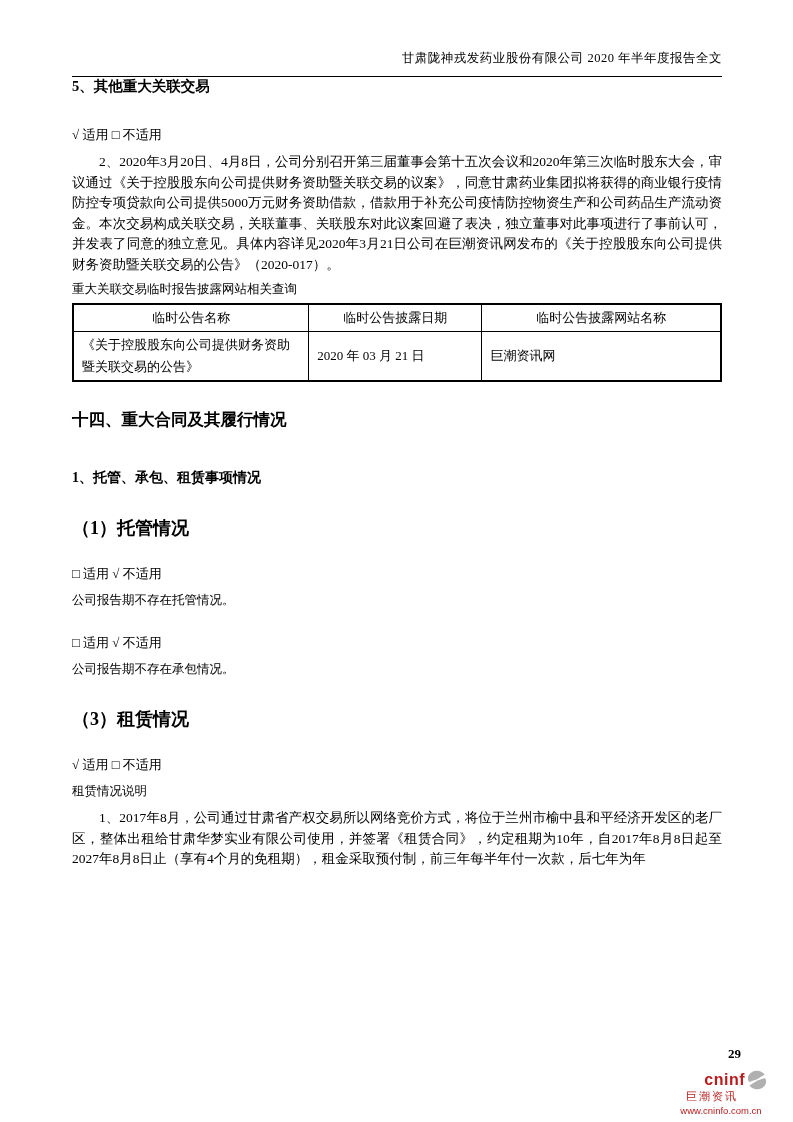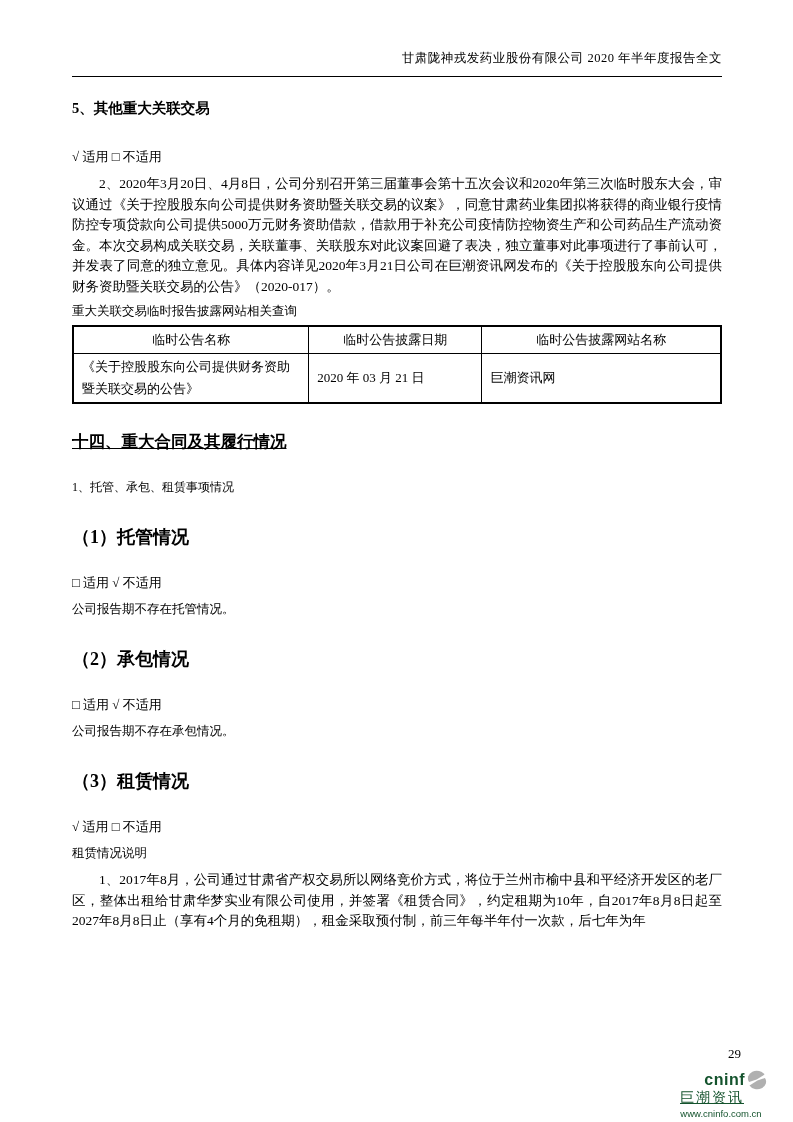--- a/index.html
+++ b/index.html
@@ -20,21 +20,20 @@
   .doc-header {
     text-align: right;
     font-size: 12.5px;
     padding-bottom: 9px;
     border-bottom: 1px solid #000;
     letter-spacing: 0.5px;
   }
   .h-sub {
     font-size: 14.5px;
     font-weight: bold;
-    margin-top: 22px;
   }
   .applicability {
     margin-top: 30px;
     font-size: 13px;
   }
   .body-para {
     margin-top: 8px;
     font-size: 13.5px;
     line-height: 20.6px;
     text-align: justify;
@@ -67,63 +66,62 @@
     vertical-align: middle;
     line-height: 22px;
   }
   .col-name { width: 36.4%; }
   .col-date { width: 26.7%; }
   .col-site { width: 36.9%; }
   .h-chapter {
     font-size: 16.5px;
     font-weight: bold;
     margin-top: 27px;
-    text-decoration: underline;
   }
   .h-sub2 {
-    font-size: 12px;
-    font-weight: normal;
-    margin-top: 26px;
+    font-size: 14px;
+    font-weight: bold;
+    margin-top: 38px;
   }
   .h-item {
     font-size: 18px;
     font-weight: bold;
     margin-top: 29px;
   }
   .applicability-tight { margin-top: 25px; font-size: 13px; }
   .note {
     margin-top: 9px;
     font-size: 12.5px;
   }
   .page-number {
     position: absolute;
     top: 1046px; right: 52px;
     font-size: 13px;
+    font-weight: bold;
   }
   .footer-logo {
     position: absolute;
     top: 1070px; right: 26px;
     width: 92px;
     text-align: center;
   }
   .logo-row {
     display: flex; align-items: center; justify-content: flex-end; gap: 2px;
   }
   .logo-brand {
     font-family: "Liberation Sans", sans-serif;
     font-weight: bold;
     font-size: 16px;
     letter-spacing: 0.5px;
   }
   .logo-cn {
-    font-size: 14px;
+    font-size: 11px;
     letter-spacing: 2px;
     margin-top: -1px;
     padding-right: 18px;
-    text-decoration: underline;
   }
   .logo-url {
     font-family: "Liberation Sans", sans-serif;
     font-size: 9.5px;
     margin-top: 1px;
     white-space: nowrap;
   }
 </style>
 </head>
 <body>
@@ -160,32 +158,31 @@
   </table>
 
   <div class="h-chapter">十四、重大合同及其履行情况</div>
 
   <div class="h-sub2">1、托管、承包、租赁事项情况</div>
 
   <div class="h-item">（1）托管情况</div>
   <div class="applicability-tight">□ 适用 √ 不适用</div>
   <div class="note">公司报告期不存在托管情况。</div>
 
-  <div class="h-item">（2）承包情况</div>
   <div class="applicability-tight">□ 适用 √ 不适用</div>
   <div class="note">公司报告期不存在承包情况。</div>
 
   <div class="h-item">（3）租赁情况</div>
   <div class="applicability-tight">√ 适用 □ 不适用</div>
   <div class="note">租赁情况说明</div>
   <p class="body-para">1、2017年8月，公司通过甘肃省产权交易所以网络竞价方式，将位于兰州市榆中县和平经济开发区的老厂区，整体出租给甘肃华梦实业有限公司使用，并签署《租赁合同》，约定租期为10年，自2017年8月8日起至2027年8月8日止（享有4个月的免租期），租金采取预付制，前三年每半年付一次款，后七年为年</p>
 
   <div class="page-number">29</div>
 
-  <div class="footer-logo" style="color:#14532d;">
+  <div class="footer-logo" style="color:#b91c1c;">
     <div class="logo-row">
       <span class="logo-brand">cninf</span>
       <span style="display:inline-block; line-height:0;">
         <svg width="20" height="20" viewBox="0 0 24 24">
           <path d="M2.5 14.5 A 10 8.5 0 0 1 21 5.5 L 11.5 11.5 Z" fill="#b0b0b0"></path>
           <path d="M21.5 9.5 A 10 8.5 0 0 1 3 18.5 L 12.5 12.5 Z" fill="#b0b0b0"></path>
         </svg>
       </span>
     </div>
     <div class="logo-cn">巨潮资讯</div>

